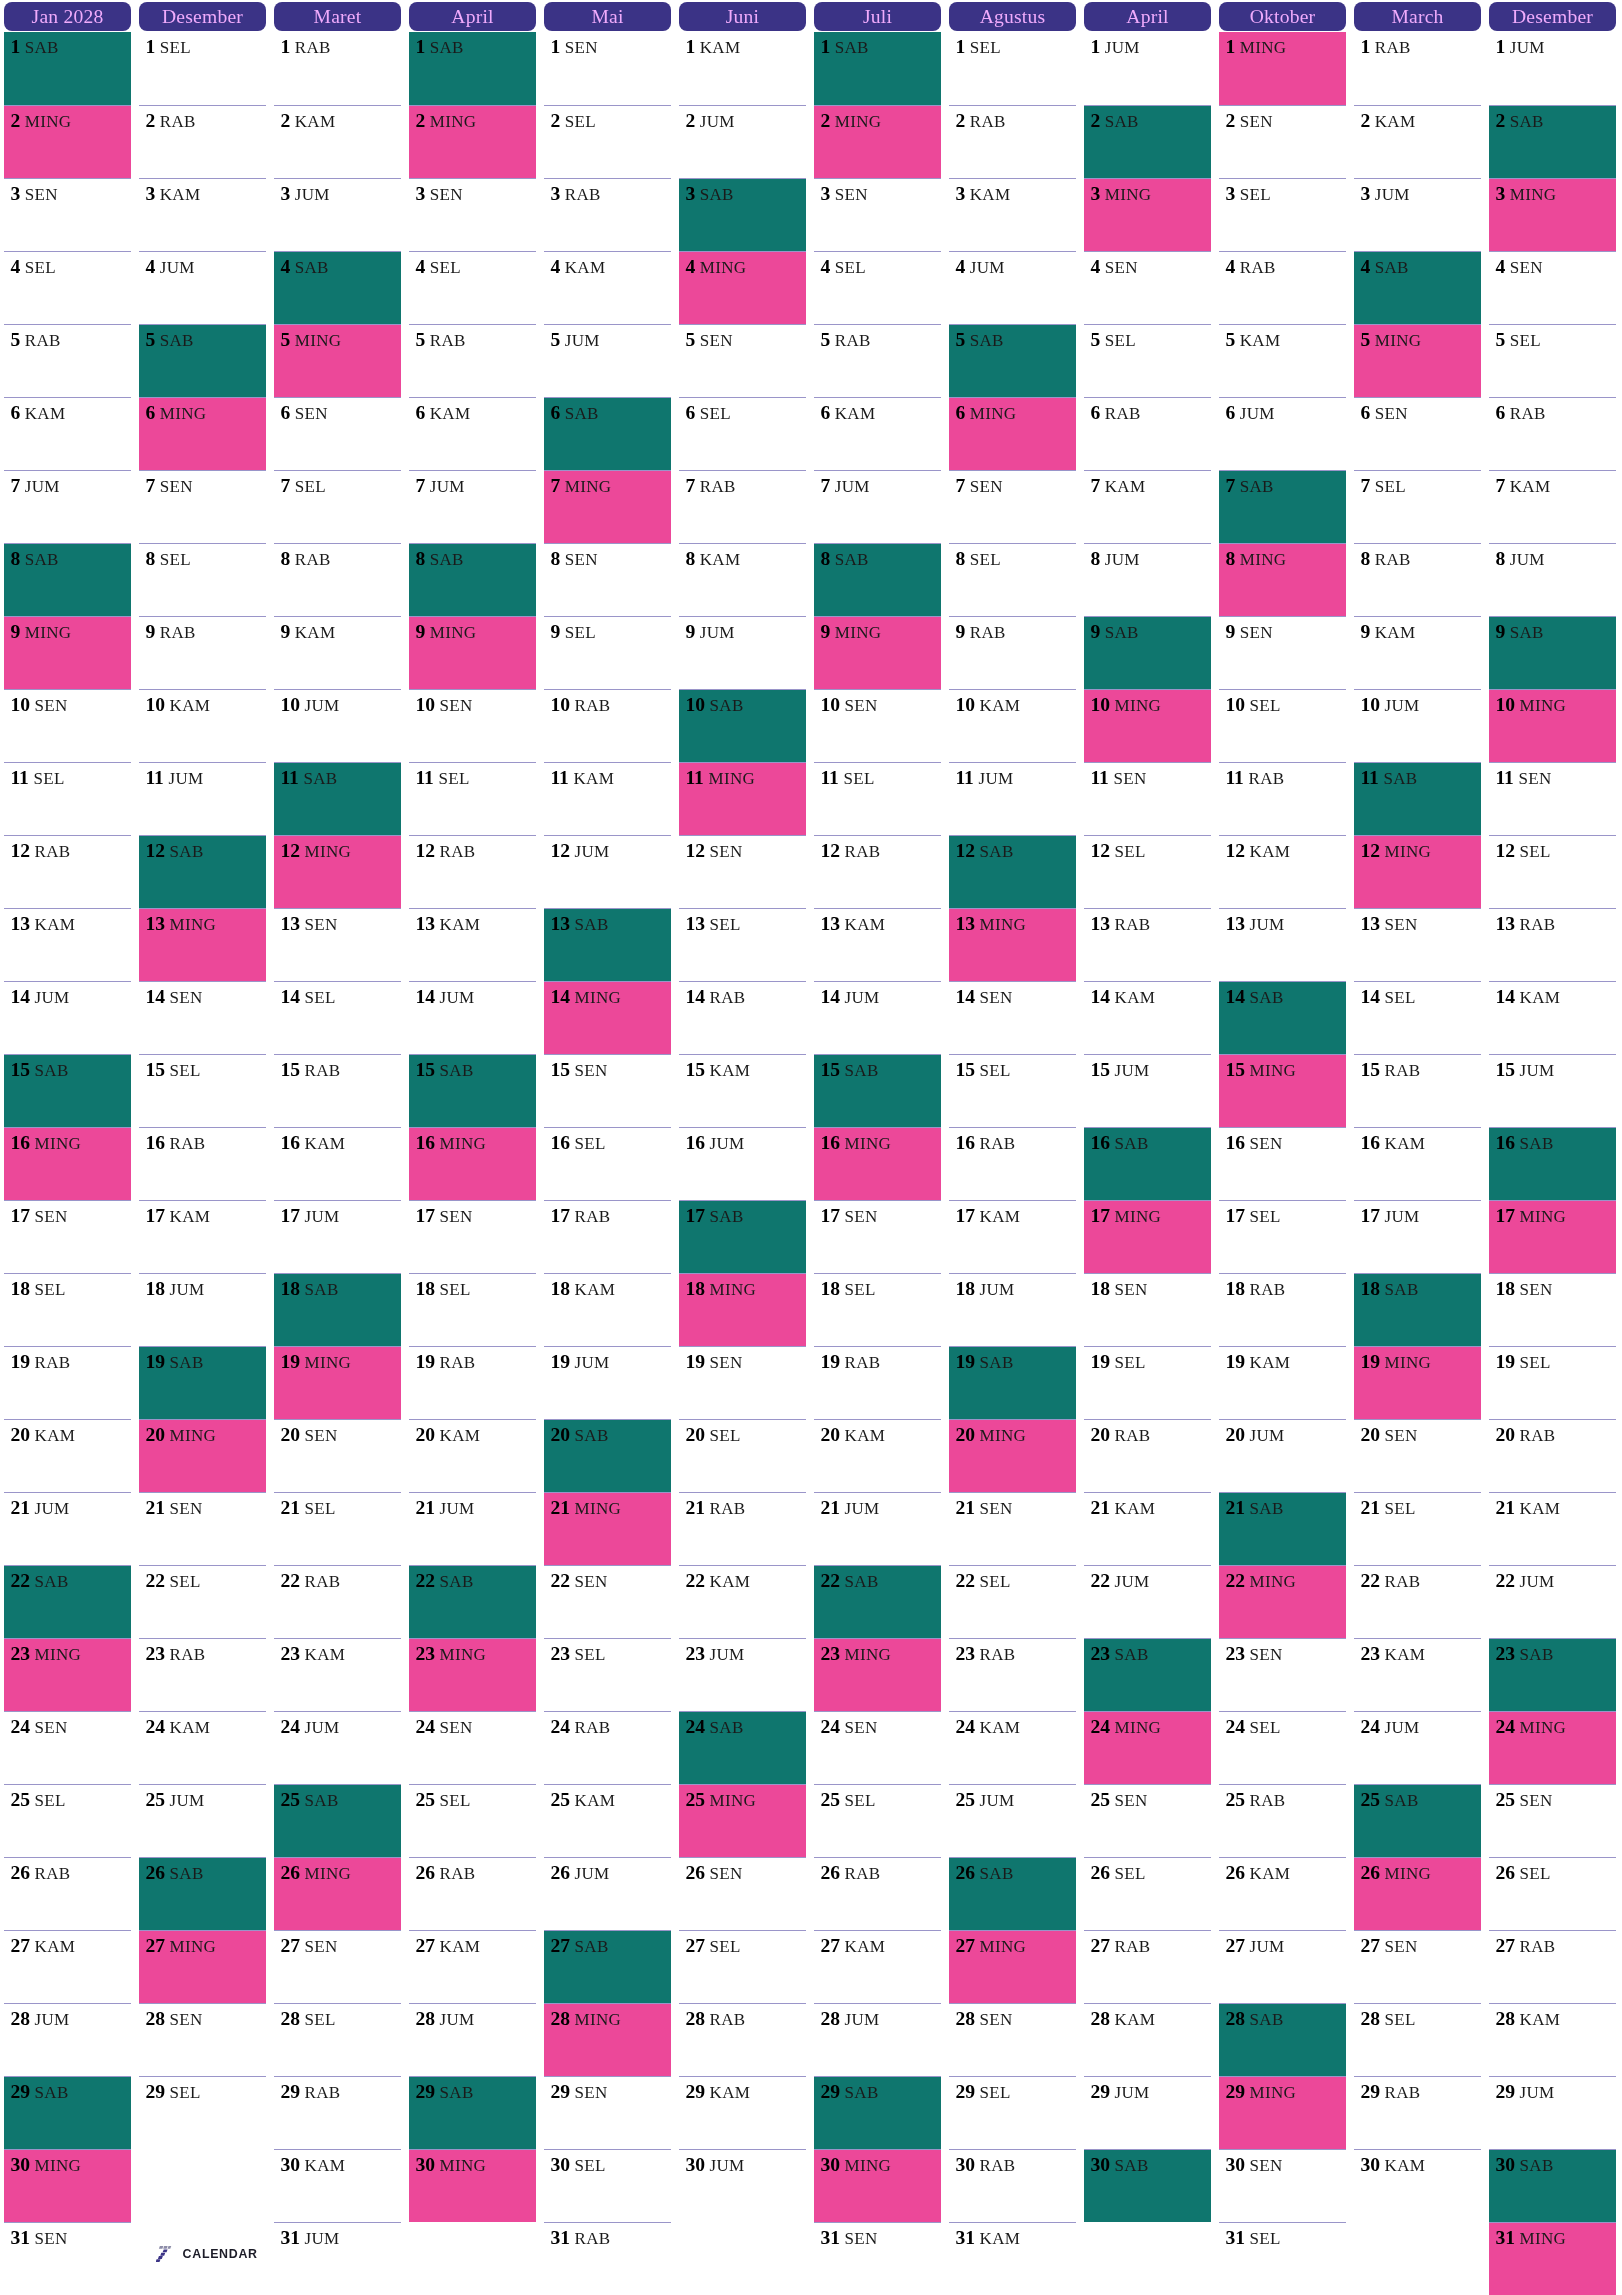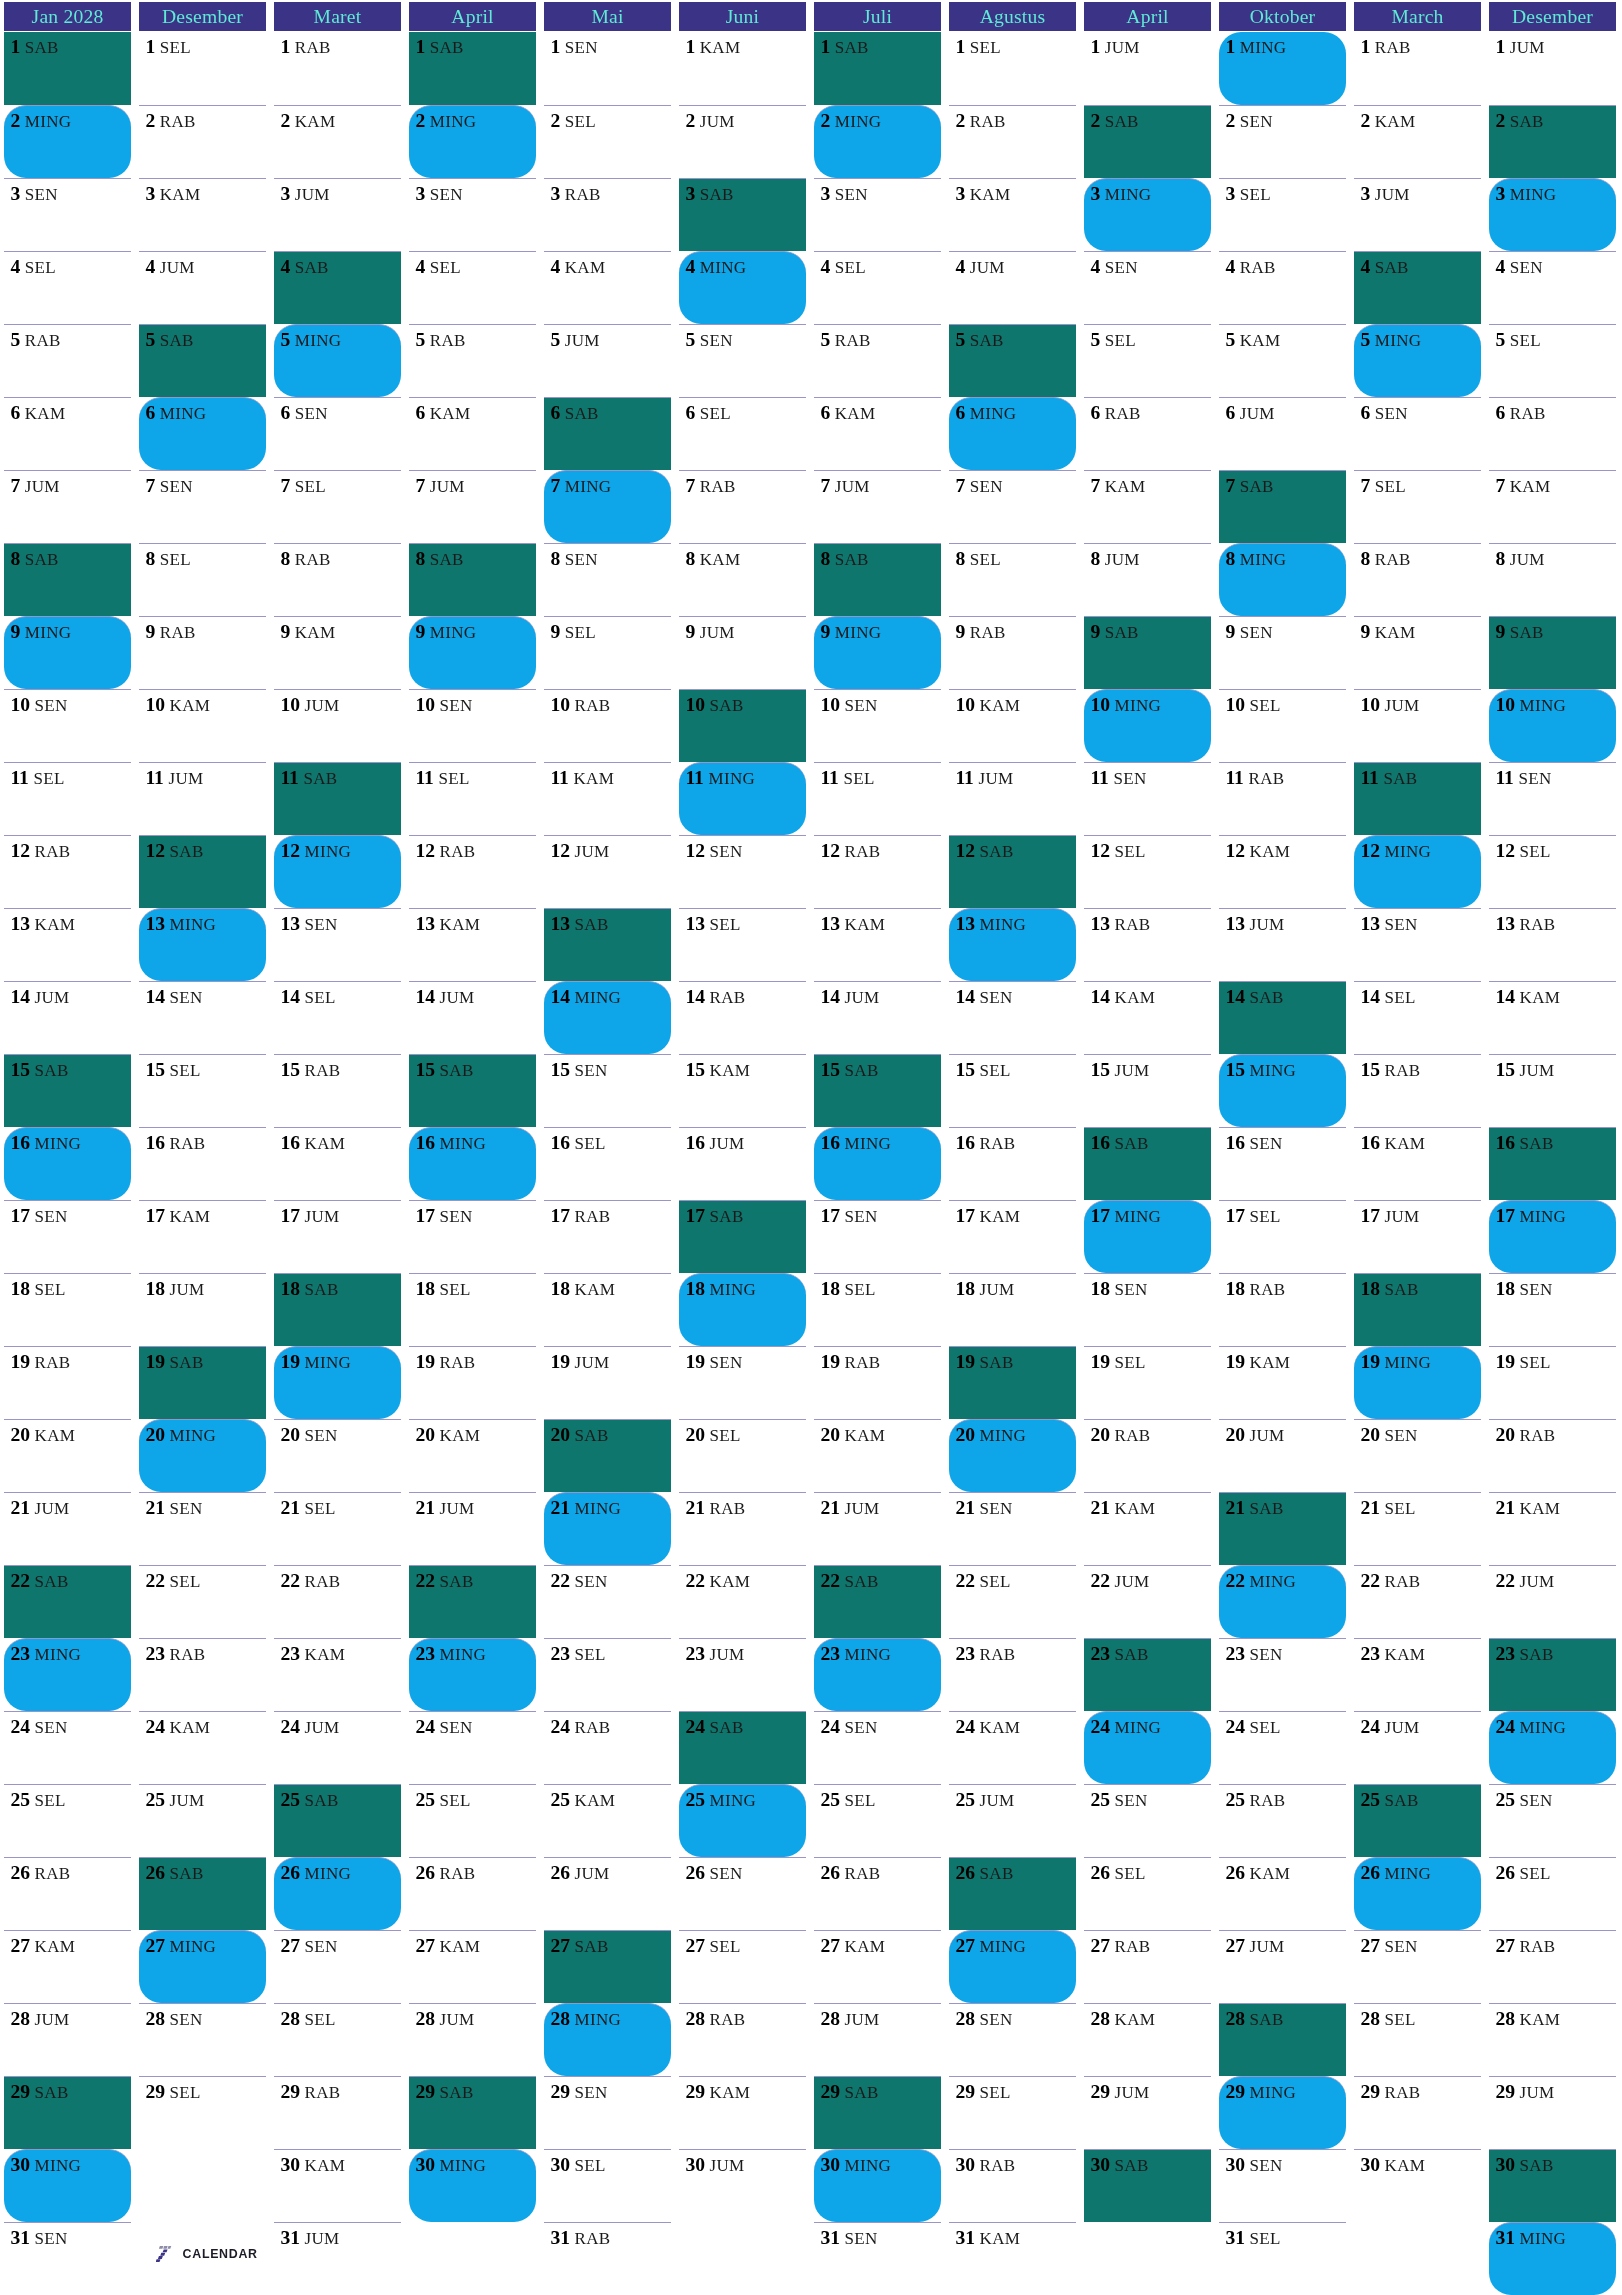--- a/index.html
+++ b/index.html
@@ -31,28 +31,29 @@
     padding-right: 0px;
     display: flex;
     flex-direction: column;
   }
 
   .month-header {
     height: 41px;
     line-height: 29px;
     margin: 2px 3.9px 0.7px 3.9px;
     background: #3b3386;
-    color: #5eead4;
+    color: #f0abfc;
     text-align: center;
     font-size: 19.6px;
     font-weight: 400;
     letter-spacing: 0.2px;
     white-space: nowrap;
     overflow: hidden;
     font-family: "Liberation Serif", "DejaVu Serif", serif;
+    border-radius: 8px;
   }
 
   .days-wrap {
     position: relative;
     margin: 0 3.9px 0 3.9px;
     flex: 1 1 auto;
     display: flex;
     flex-direction: column;
   }
 
@@ -67,22 +68,21 @@
     background: #ffffff;
   }
   .day-cell.empty {
     border-top: none;
     background: transparent;
   }
   .day-cell.sat {
     background: #0f766e;
   }
   .day-cell.sun {
-    background: #0ea5e9;
-    border-radius: 22px;
+    background: #ec4899;
   }
   .day-cell.first {
     border-top: none;
   }
 
   .day-num {
     font-size: 19.6px;
     font-weight: bold;
     color: #000000;
     font-family: "Liberation Serif", "DejaVu Serif", serif;

